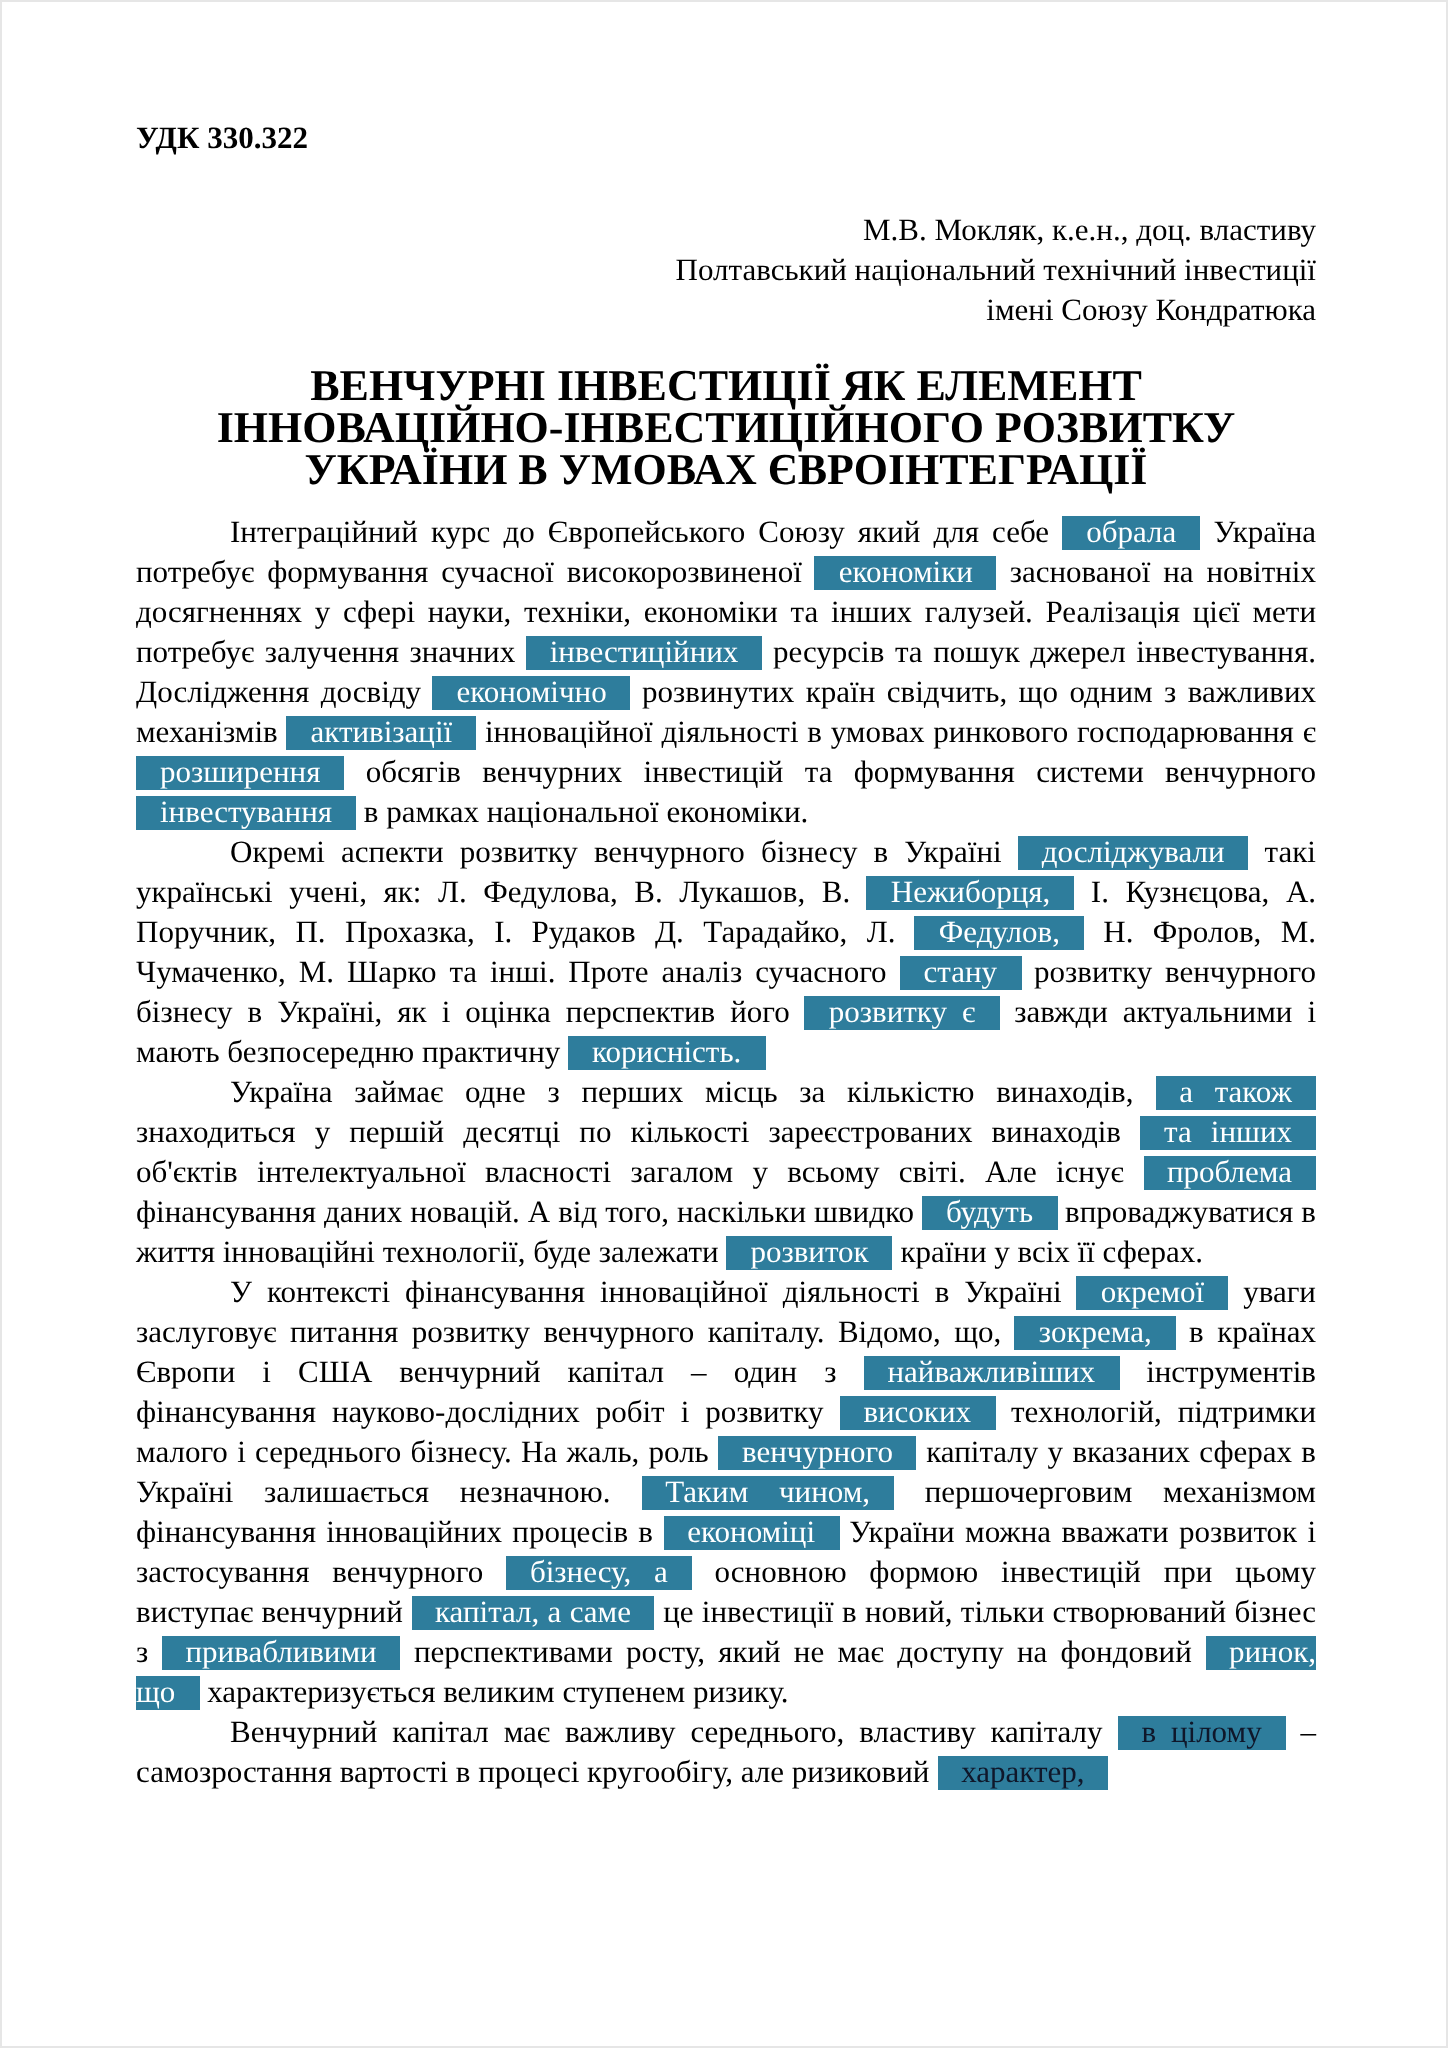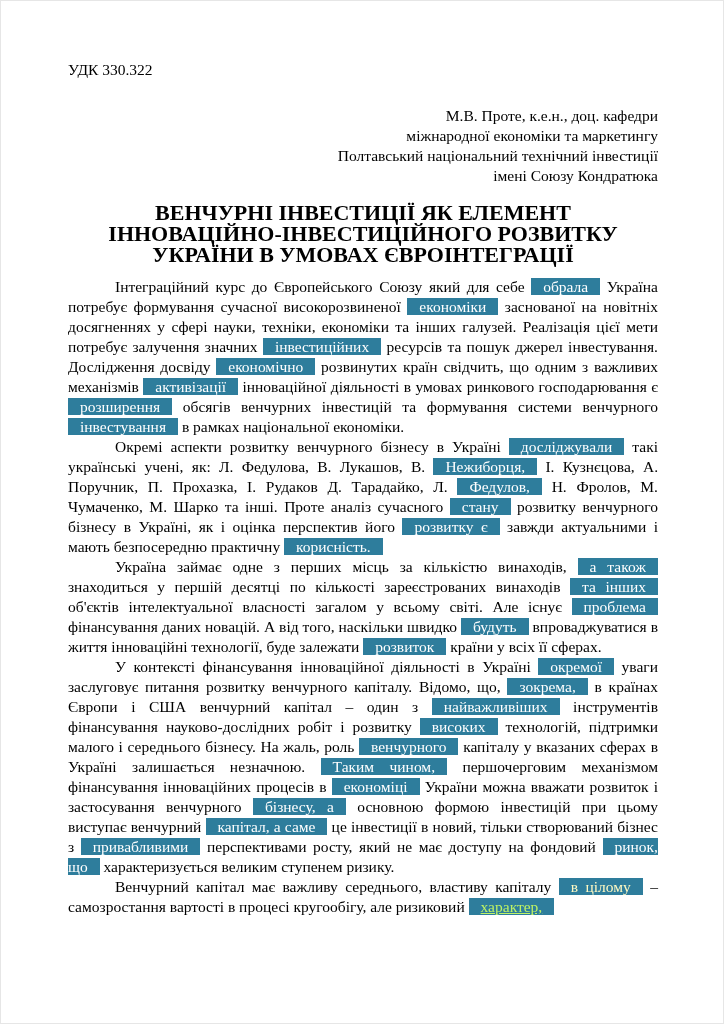--- a/index.html
+++ b/index.html
@@ -13,21 +13,21 @@
     height: 1024px;
     box-sizing: border-box;
     background: #ffffff;
     box-shadow: inset 0 0 0 1px #e6e6e6;
     padding: 60px 66px 30px 68px;
     font-family: "Liberation Serif", "DejaVu Serif", serif;
     color: #000000;
     overflow: hidden;
   }
   .udk {
-    font-weight: normal;
+    font-weight: bold;
     font-size: 15.5px;
     line-height: 20px;
     margin-bottom: 26px;
   }
   .author-block {
     text-align: right;
     font-size: 15.5px;
     line-height: 20px;
     margin-bottom: 16px;
   }
@@ -52,29 +52,28 @@
   }
 </style>
 </head>
 <body>
 
 <div class="page">
 
   <div class="udk">УДК 330.322</div>
 
   <div class="author-block">
-    <div>М.В. Проте, к.е.н., доц. кафедри</div>
-    <div>міжнародної економіки та маркетингу</div>
+    <div>М.В. Мокляк, к.е.н., доц. властиву</div>
     <div>Полтавський національний технічний інвестиції</div>
     <div>імені Союзу Кондратюка</div>
   </div>
 
   <div class="title">ВЕНЧУРНІ ІНВЕСТИЦІЇ ЯК ЕЛЕМЕНТ ІННОВАЦІЙНО-ІНВЕСТИЦІЙНОГО РОЗВИТКУ УКРАЇНИ В УМОВАХ ЄВРОІНТЕГРАЦІЇ</div>
 
   <div class="body-text">
       <p class="para"><span>Інтеграційний курс до Європейського Союзу який для себе </span><span class="hl" style="background-color: rgb(46, 125, 156); color: rgb(255, 255, 255);">обрала</span><span> Україна потребує формування сучасної високорозвиненої </span><span class="hl" style="background-color: rgb(46, 125, 156); color: rgb(255, 255, 255);">економіки</span><span> заснованої на новітніх досягненнях у сфері науки, техніки, економіки та інших галузей. Реалізація цієї мети потребує залучення значних </span><span class="hl" style="background-color: rgb(46, 125, 156); color: rgb(255, 255, 255);">інвестиційних</span><span> ресурсів та пошук джерел інвестування. Дослідження досвіду </span><span class="hl" style="background-color: rgb(46, 125, 156); color: rgb(255, 255, 255);">економічно</span><span> розвинутих країн свідчить, що одним з важливих механізмів </span><span class="hl" style="background-color: rgb(46, 125, 156); color: rgb(255, 255, 255);">активізації</span><span> інноваційної діяльності в умовах ринкового господарювання є </span><span class="hl" style="background-color: rgb(46, 125, 156); color: rgb(255, 255, 255);">розширення</span><span> обсягів венчурних інвестицій та формування системи венчурного </span><span class="hl" style="background-color: rgb(46, 125, 156); color: rgb(255, 255, 255);">інвестування</span><span> в рамках національної економіки.</span></p>
       <p class="para"><span>Окремі аспекти розвитку венчурного бізнесу в Україні </span><span class="hl" style="background-color: rgb(46, 125, 156); color: rgb(255, 255, 255);">досліджували</span><span> такі українські учені, як: Л. Федулова, В. Лукашов, В. </span><span class="hl" style="background-color: rgb(46, 125, 156); color: rgb(255, 255, 255);">Нежиборця,</span><span> І. Кузнєцова, А. Поручник, П. Прохазка, І. Рудаков Д. Тарадайко, Л. </span><span class="hl" style="background-color: rgb(46, 125, 156); color: rgb(255, 255, 255);">Федулов,</span><span> Н. Фролов, М. Чумаченко, М. Шарко та інші. Проте аналіз сучасного </span><span class="hl" style="background-color: rgb(46, 125, 156); color: rgb(255, 255, 255);">стану</span><span> розвитку венчурного бізнесу в Україні, як і оцінка перспектив його </span><span class="hl" style="background-color: rgb(46, 125, 156); color: rgb(255, 255, 255);">розвитку є</span><span> завжди актуальними і мають безпосередню практичну </span><span class="hl" style="background-color: rgb(46, 125, 156); color: rgb(255, 255, 255);">корисність.</span></p>
       <p class="para"><span>Україна займає одне з перших місць за кількістю винаходів, </span><span class="hl" style="background-color: rgb(46, 125, 156); color: rgb(255, 255, 255);">а також</span><span> знаходиться у першій десятці по кількості зареєстрованих винаходів </span><span class="hl" style="background-color: rgb(46, 125, 156); color: rgb(255, 255, 255);">та інших</span><span> об'єктів інтелектуальної власності загалом у всьому світі. Але існує </span><span class="hl" style="background-color: rgb(46, 125, 156); color: rgb(255, 255, 255);">проблема</span><span> фінансування даних новацій. А від того, наскільки швидко </span><span class="hl" style="background-color: rgb(46, 125, 156); color: rgb(255, 255, 255);">будуть</span><span> впроваджуватися в життя інноваційні технології, буде залежати </span><span class="hl" style="background-color: rgb(46, 125, 156); color: rgb(255, 255, 255);">розвиток</span><span> країни у всіх її сферах.</span></p>
       <p class="para"><span>У контексті фінансування інноваційної діяльності в Україні </span><span class="hl" style="background-color: rgb(46, 125, 156); color: rgb(255, 255, 255);">окремої</span><span> уваги заслуговує питання розвитку венчурного капіталу. Відомо, що, </span><span class="hl" style="background-color: rgb(46, 125, 156); color: rgb(255, 255, 255);">зокрема,</span><span> в країнах Європи і США венчурний капітал – один з </span><span class="hl" style="background-color: rgb(46, 125, 156); color: rgb(255, 255, 255);">найважливіших</span><span> інструментів фінансування науково-дослідних робіт і розвитку </span><span class="hl" style="background-color: rgb(46, 125, 156); color: rgb(255, 255, 255);">високих</span><span> технологій, підтримки малого і середнього бізнесу. На жаль, роль </span><span class="hl" style="background-color: rgb(46, 125, 156); color: rgb(255, 255, 255);">венчурного</span><span> капіталу у вказаних сферах в Україні залишається незначною. </span><span class="hl" style="background-color: rgb(46, 125, 156); color: rgb(255, 255, 255);">Таким чином,</span><span> першочерговим механізмом фінансування інноваційних процесів в </span><span class="hl" style="background-color: rgb(46, 125, 156); color: rgb(255, 255, 255);">економіці</span><span> України можна вважати розвиток і застосування венчурного </span><span class="hl" style="background-color: rgb(46, 125, 156); color: rgb(255, 255, 255);">бізнесу, а</span><span> основною формою інвестицій при цьому виступає венчурний </span><span class="hl" style="background-color: rgb(46, 125, 156); color: rgb(255, 255, 255);">капітал, а саме</span><span> це інвестиції в новий, тільки створюваний бізнес з </span><span class="hl" style="background-color: rgb(46, 125, 156); color: rgb(255, 255, 255);">привабливими</span><span> перспективами росту, який не має доступу на фондовий </span><span class="hl" style="background-color: rgb(46, 125, 156); color: rgb(255, 255, 255);">ринок, що</span><span> характеризується великим ступенем ризику.</span></p>
-      <p class="para"><span>Венчурний капітал має важливу середнього, властиву капіталу </span><span class="hl" style="background-color: rgb(46, 125, 156); color: #fef9c3;">в цілому</span><span> – самозростання вартості в процесі кругообігу, але ризиковий </span><span class="hl" style="background-color: rgb(46, 125, 156); color: #bef264; text-decoration: underline;">характер,</span></p>
+      <p class="para"><span>Венчурний капітал має важливу середнього, властиву капіталу </span><span class="hl" style="background-color: rgb(46, 125, 156); color: #0f172a;">в цілому</span><span> – самозростання вартості в процесі кругообігу, але ризиковий </span><span class="hl" style="background-color: rgb(46, 125, 156); color: #0f172a;">характер,</span></p>
     </div>
 
 </div>
 
 </body></html>

